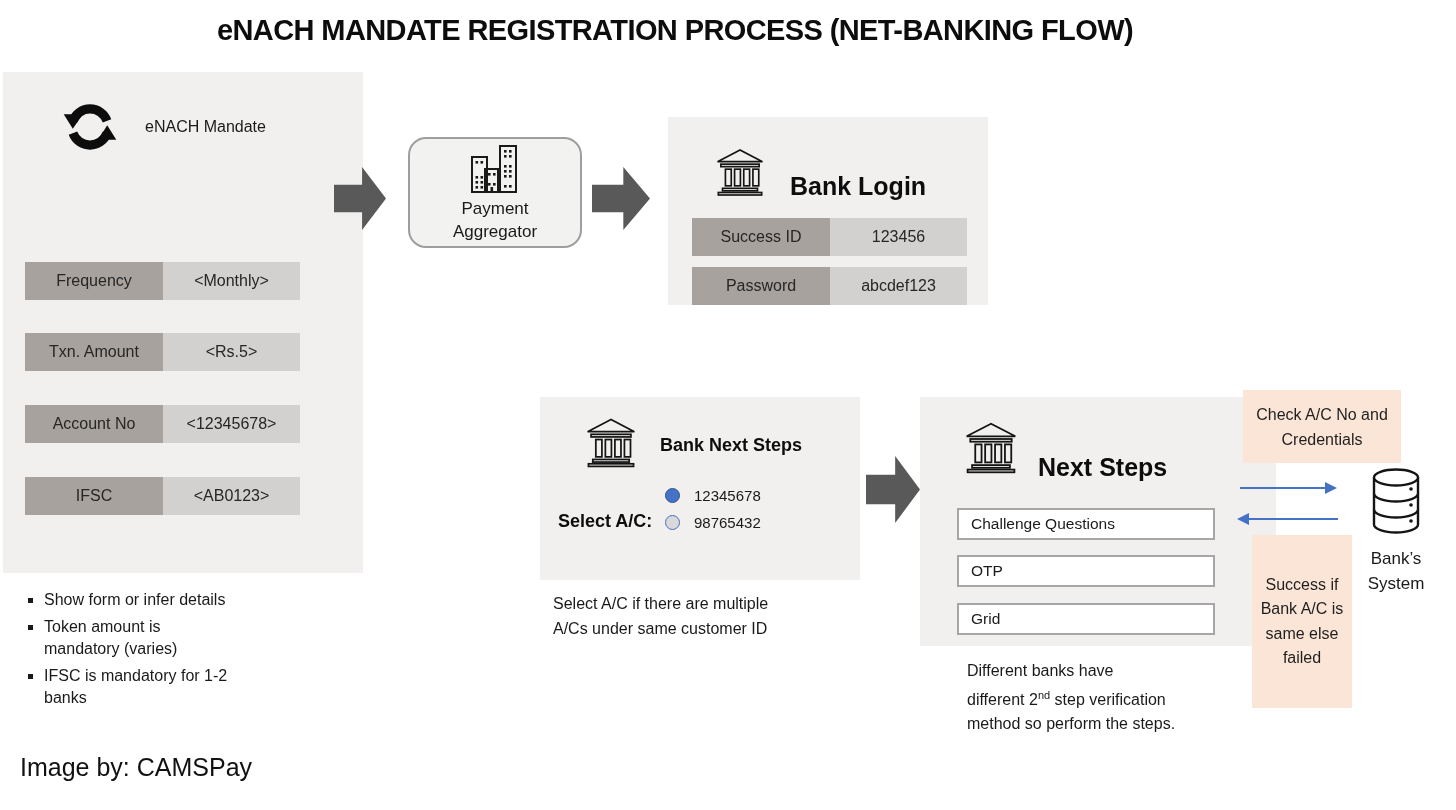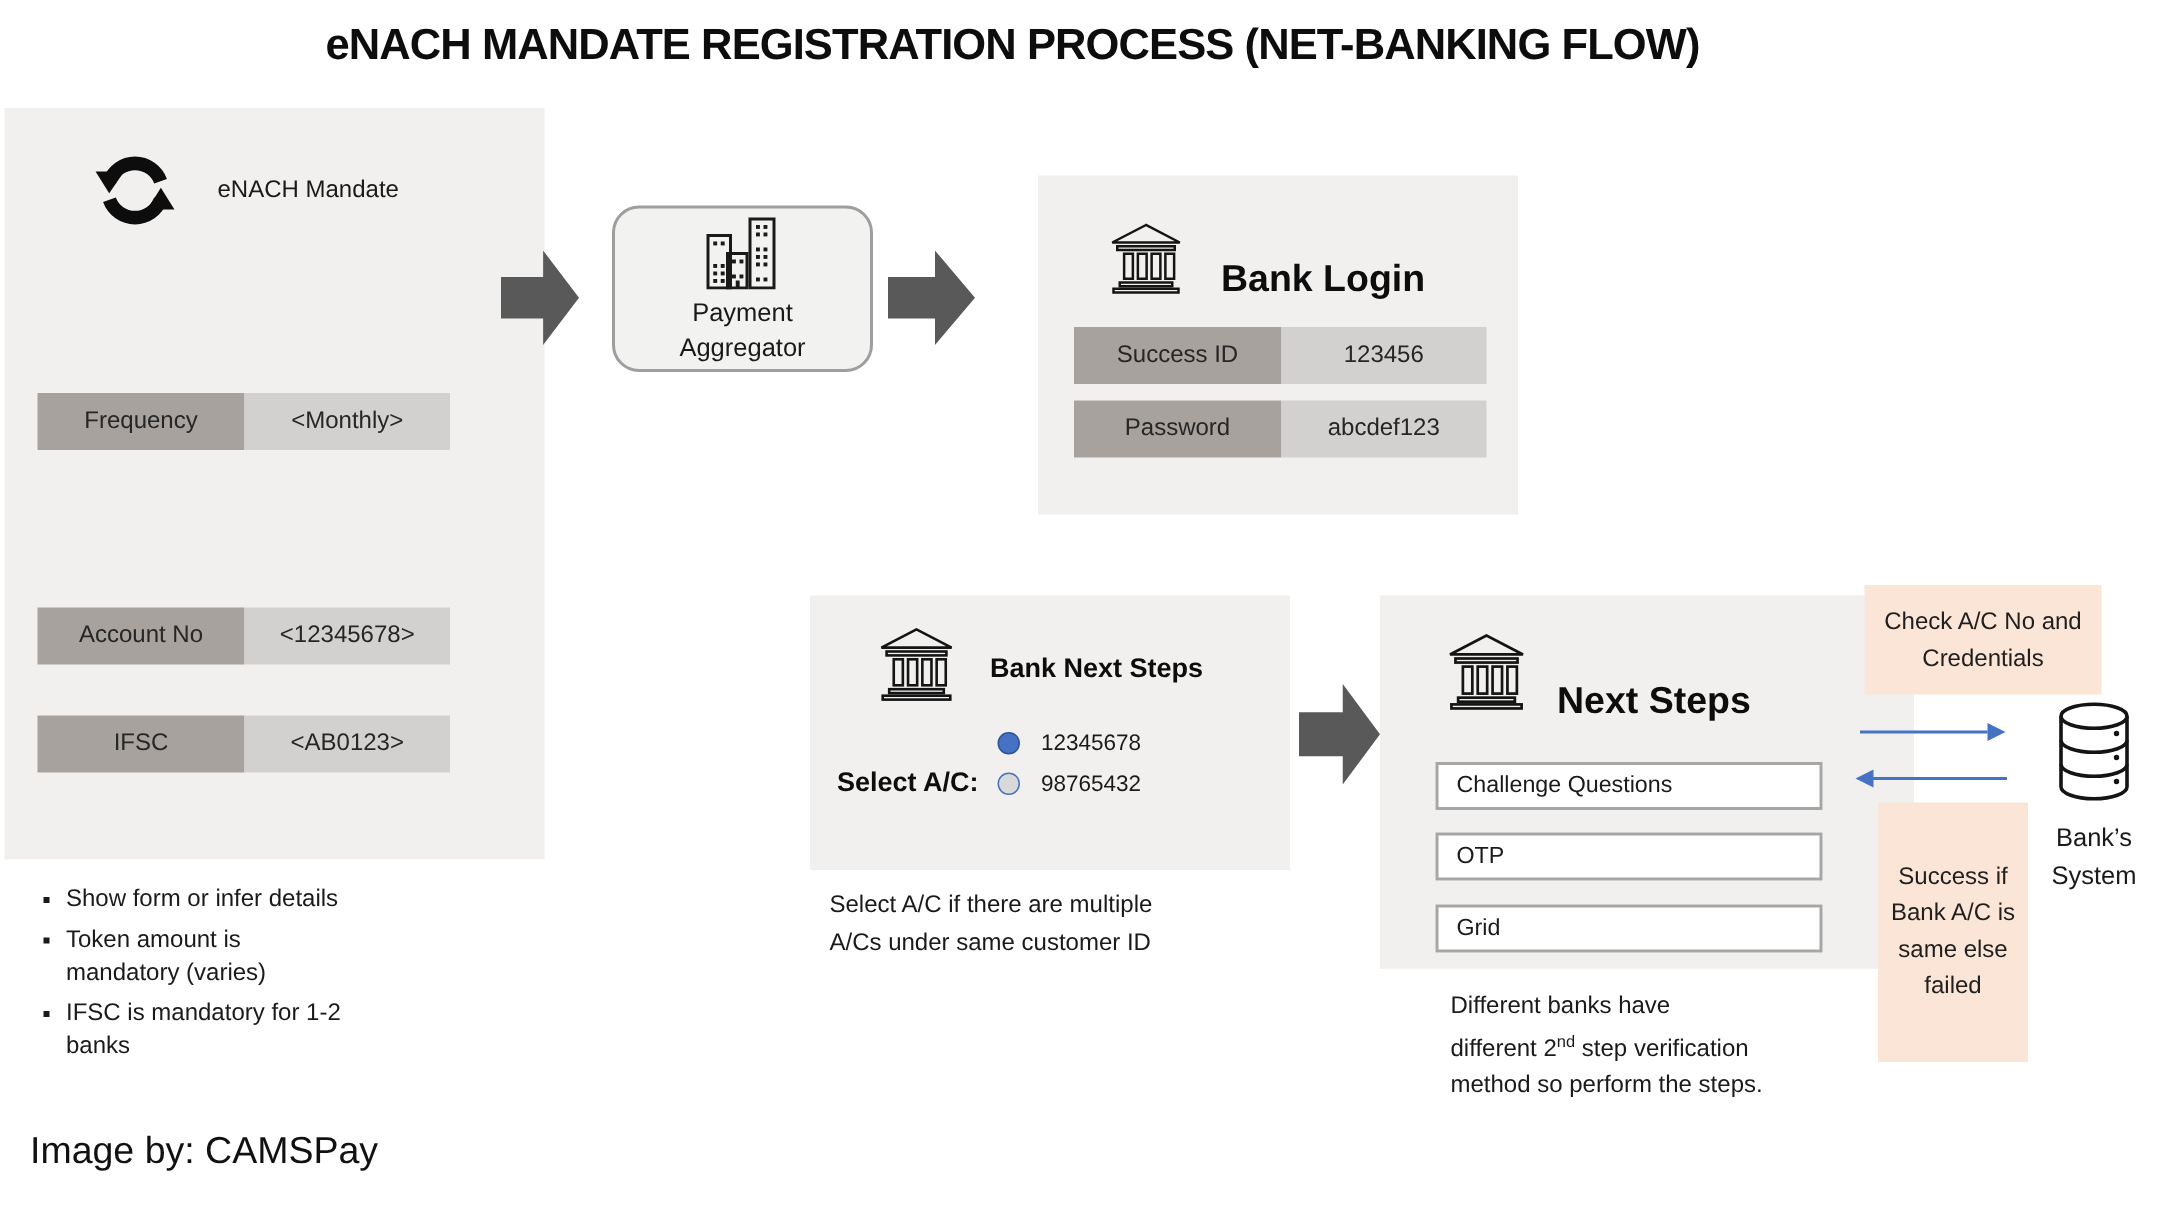--- a/index.html
+++ b/index.html
@@ -94,20 +94,24 @@
           <path d="M13.2 38.8 A 20 20 0 0 0 50.8 38.8" stroke="#0d0d0d" stroke-width="10" fill="none"></path>
           <polygon points="41,46 61,46 51,30" fill="#0d0d0d"></polygon>
         </svg>
       </span>
       <span class="hlabel">eNACH Mandate</span>
     </div>
 
     <div class="cell-row" style="left:22px; top:190px;">
       <div class="cell lbl">Frequency</div>
       <div class="cell val">&lt;Monthly&gt;</div>
+    </div>
+    <div class="cell-row" style="left:22px; top:261px;">
+      <div class="cell lbl">Txn. Amount</div>
+      <div class="cell val">&lt;Rs.5&gt;</div>
     </div>
     <div class="cell-row" style="left:22px; top:333px;">
       <div class="cell lbl">Account No</div>
       <div class="cell val">&lt;12345678&gt;</div>
     </div>
     <div class="cell-row" style="left:22px; top:405px;">
       <div class="cell lbl">IFSC</div>
       <div class="cell val">&lt;AB0123&gt;</div>
     </div>
   </div>
@@ -148,21 +152,21 @@
             <rect x="40" y="42" width="2.6" height="2.6"></rect>
         </g>
       </svg>
     </span>
     <div class="alabel">Payment
 Aggregator</div>
   </div>
 
   <div class="block-arrow" style="left:592px; top:167px; width:58px; height:63px;"></div>
 
-  <div class="panel" style="left:692px; top:117px; width:320px; height:226px;">
+  <div class="panel" style="left:668px; top:117px; width:320px; height:188px;">
     <span class="abs" style="left:47px; top:29px;">
       <svg width="50" height="53" viewBox="0 0 60 58" fill="none" stroke="#141414" stroke-width="2">
         <polygon points="30,2 3,16 57,16"></polygon>
         <rect x="7" y="19" width="46" height="3"></rect>
         <rect x="12.5" y="25" width="7" height="20"></rect>
         <rect x="23.5" y="25" width="7" height="20"></rect>
         <rect x="34.5" y="25" width="7" height="20"></rect>
         <rect x="45.5" y="25" width="7" height="20"></rect>
         <rect x="9" y="48" width="42" height="3"></rect>
         <rect x="4" y="53" width="52" height="3"></rect>

